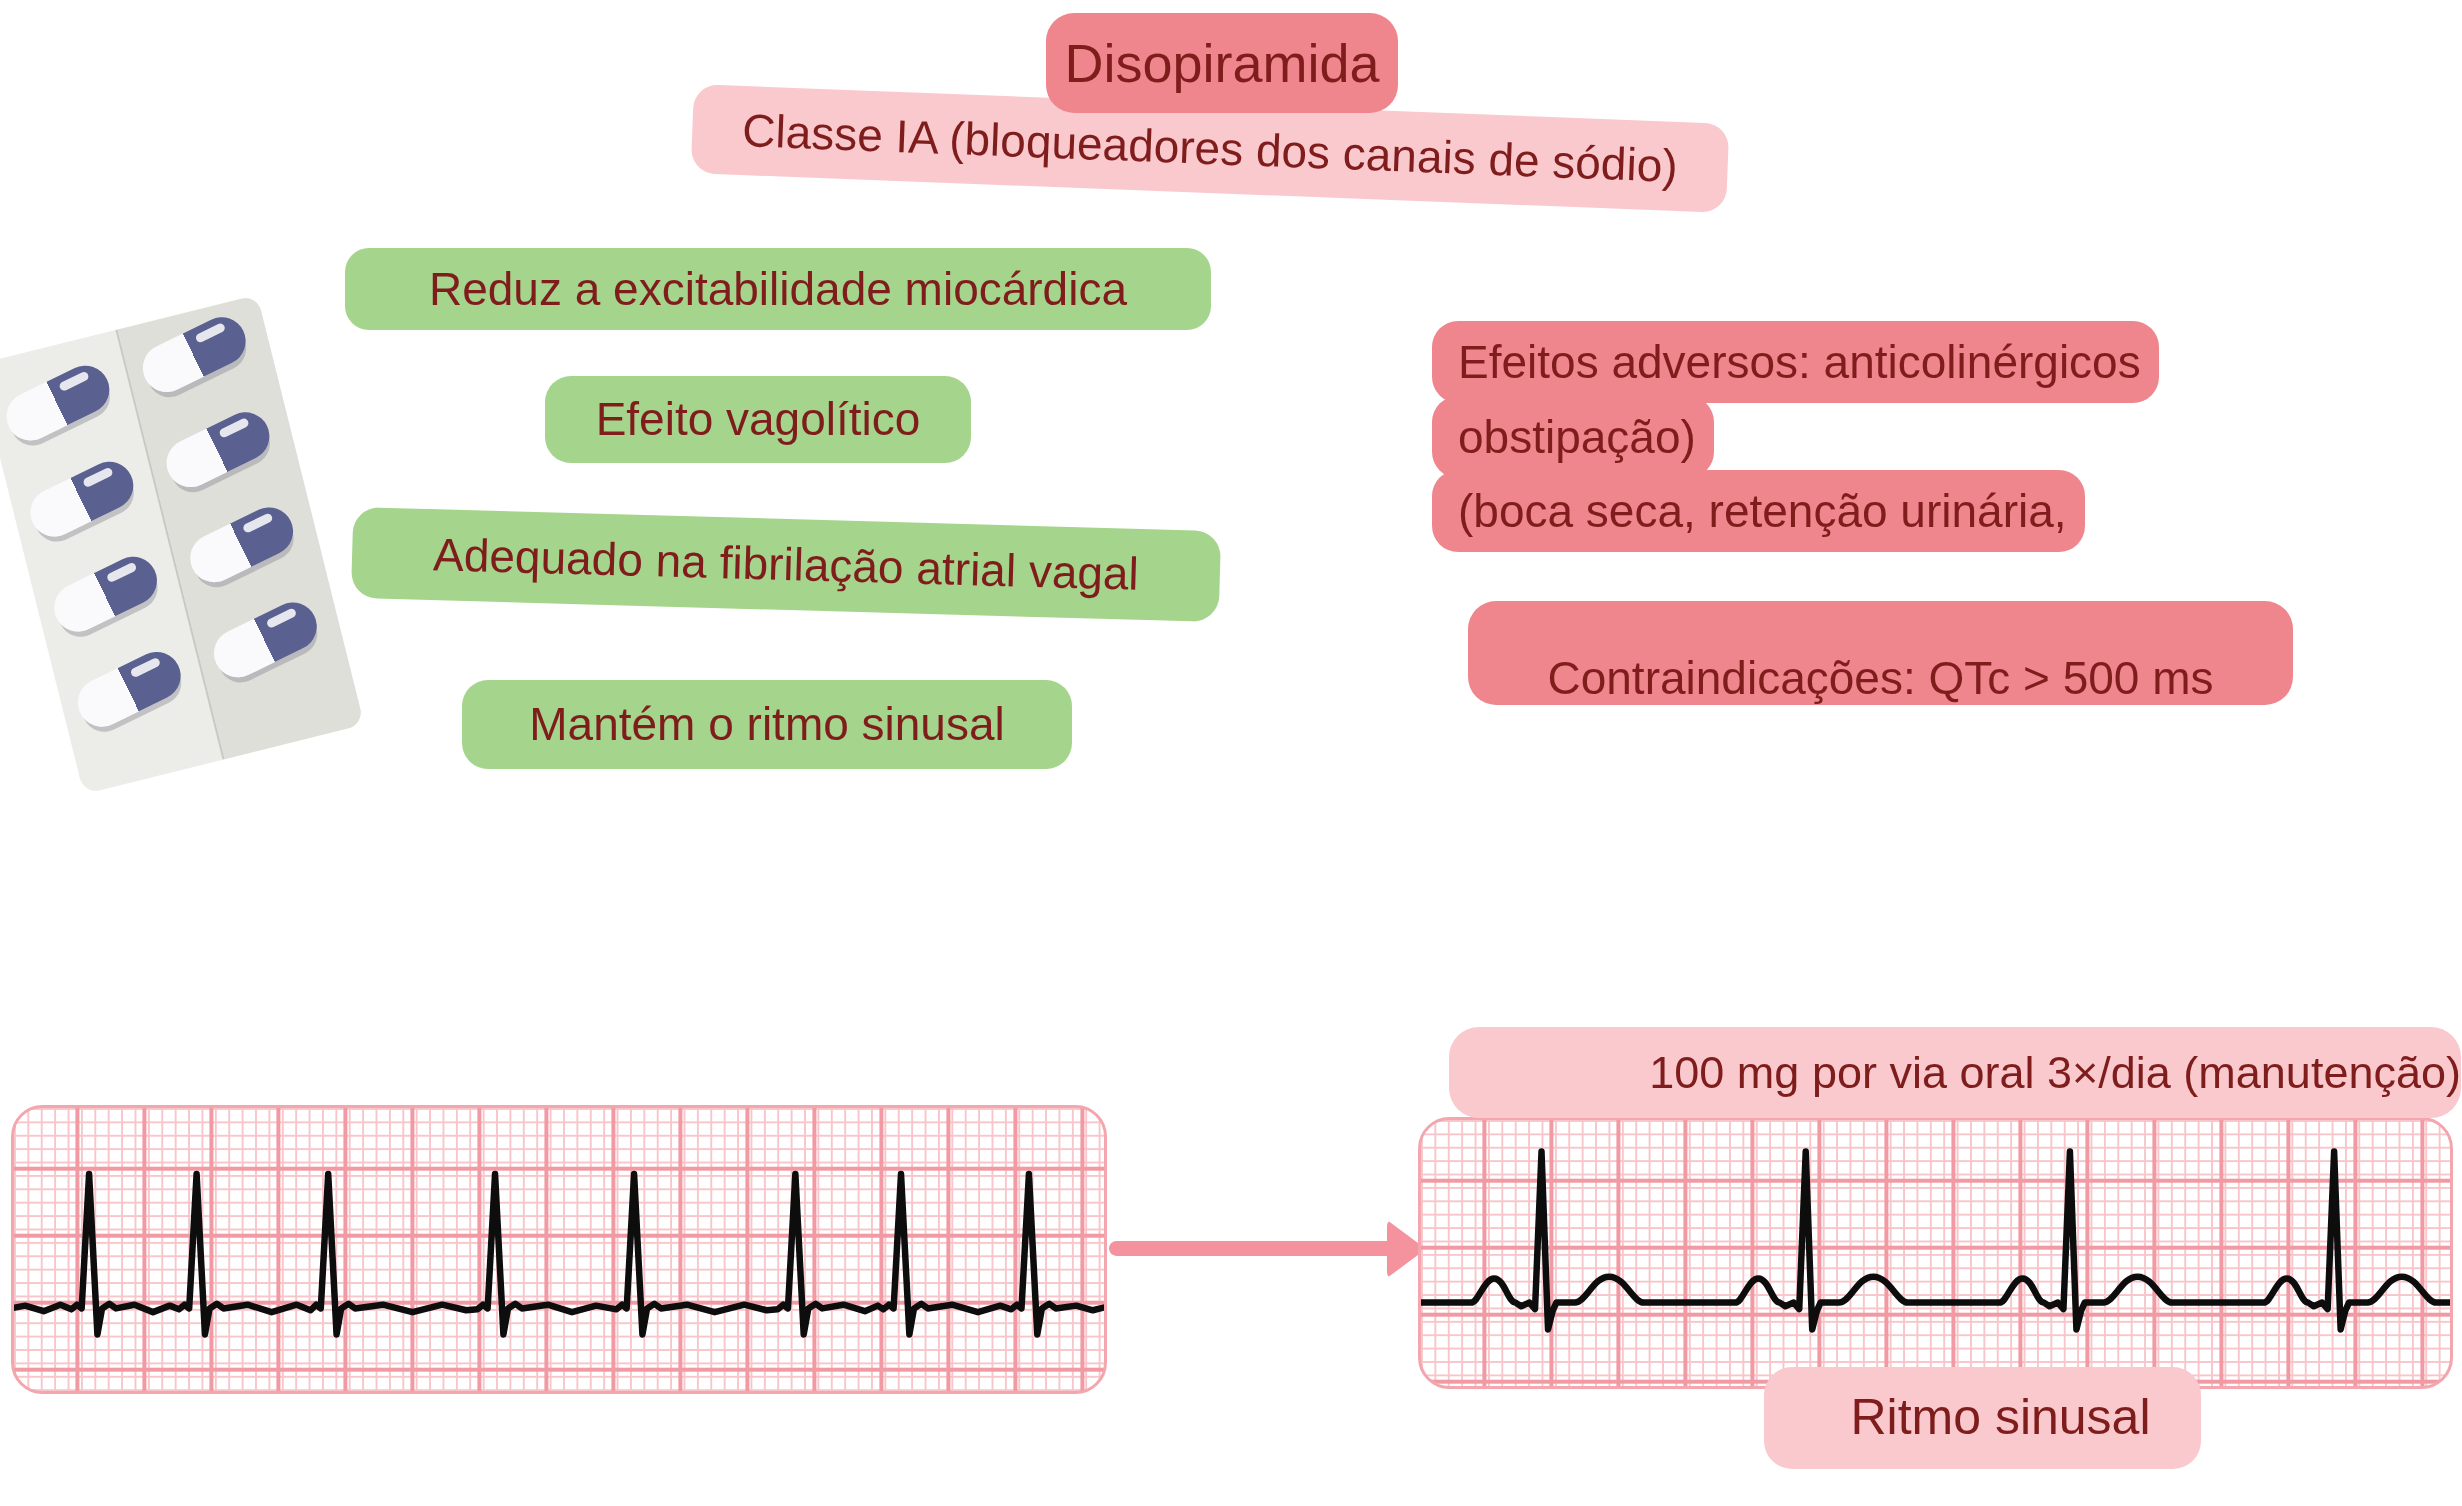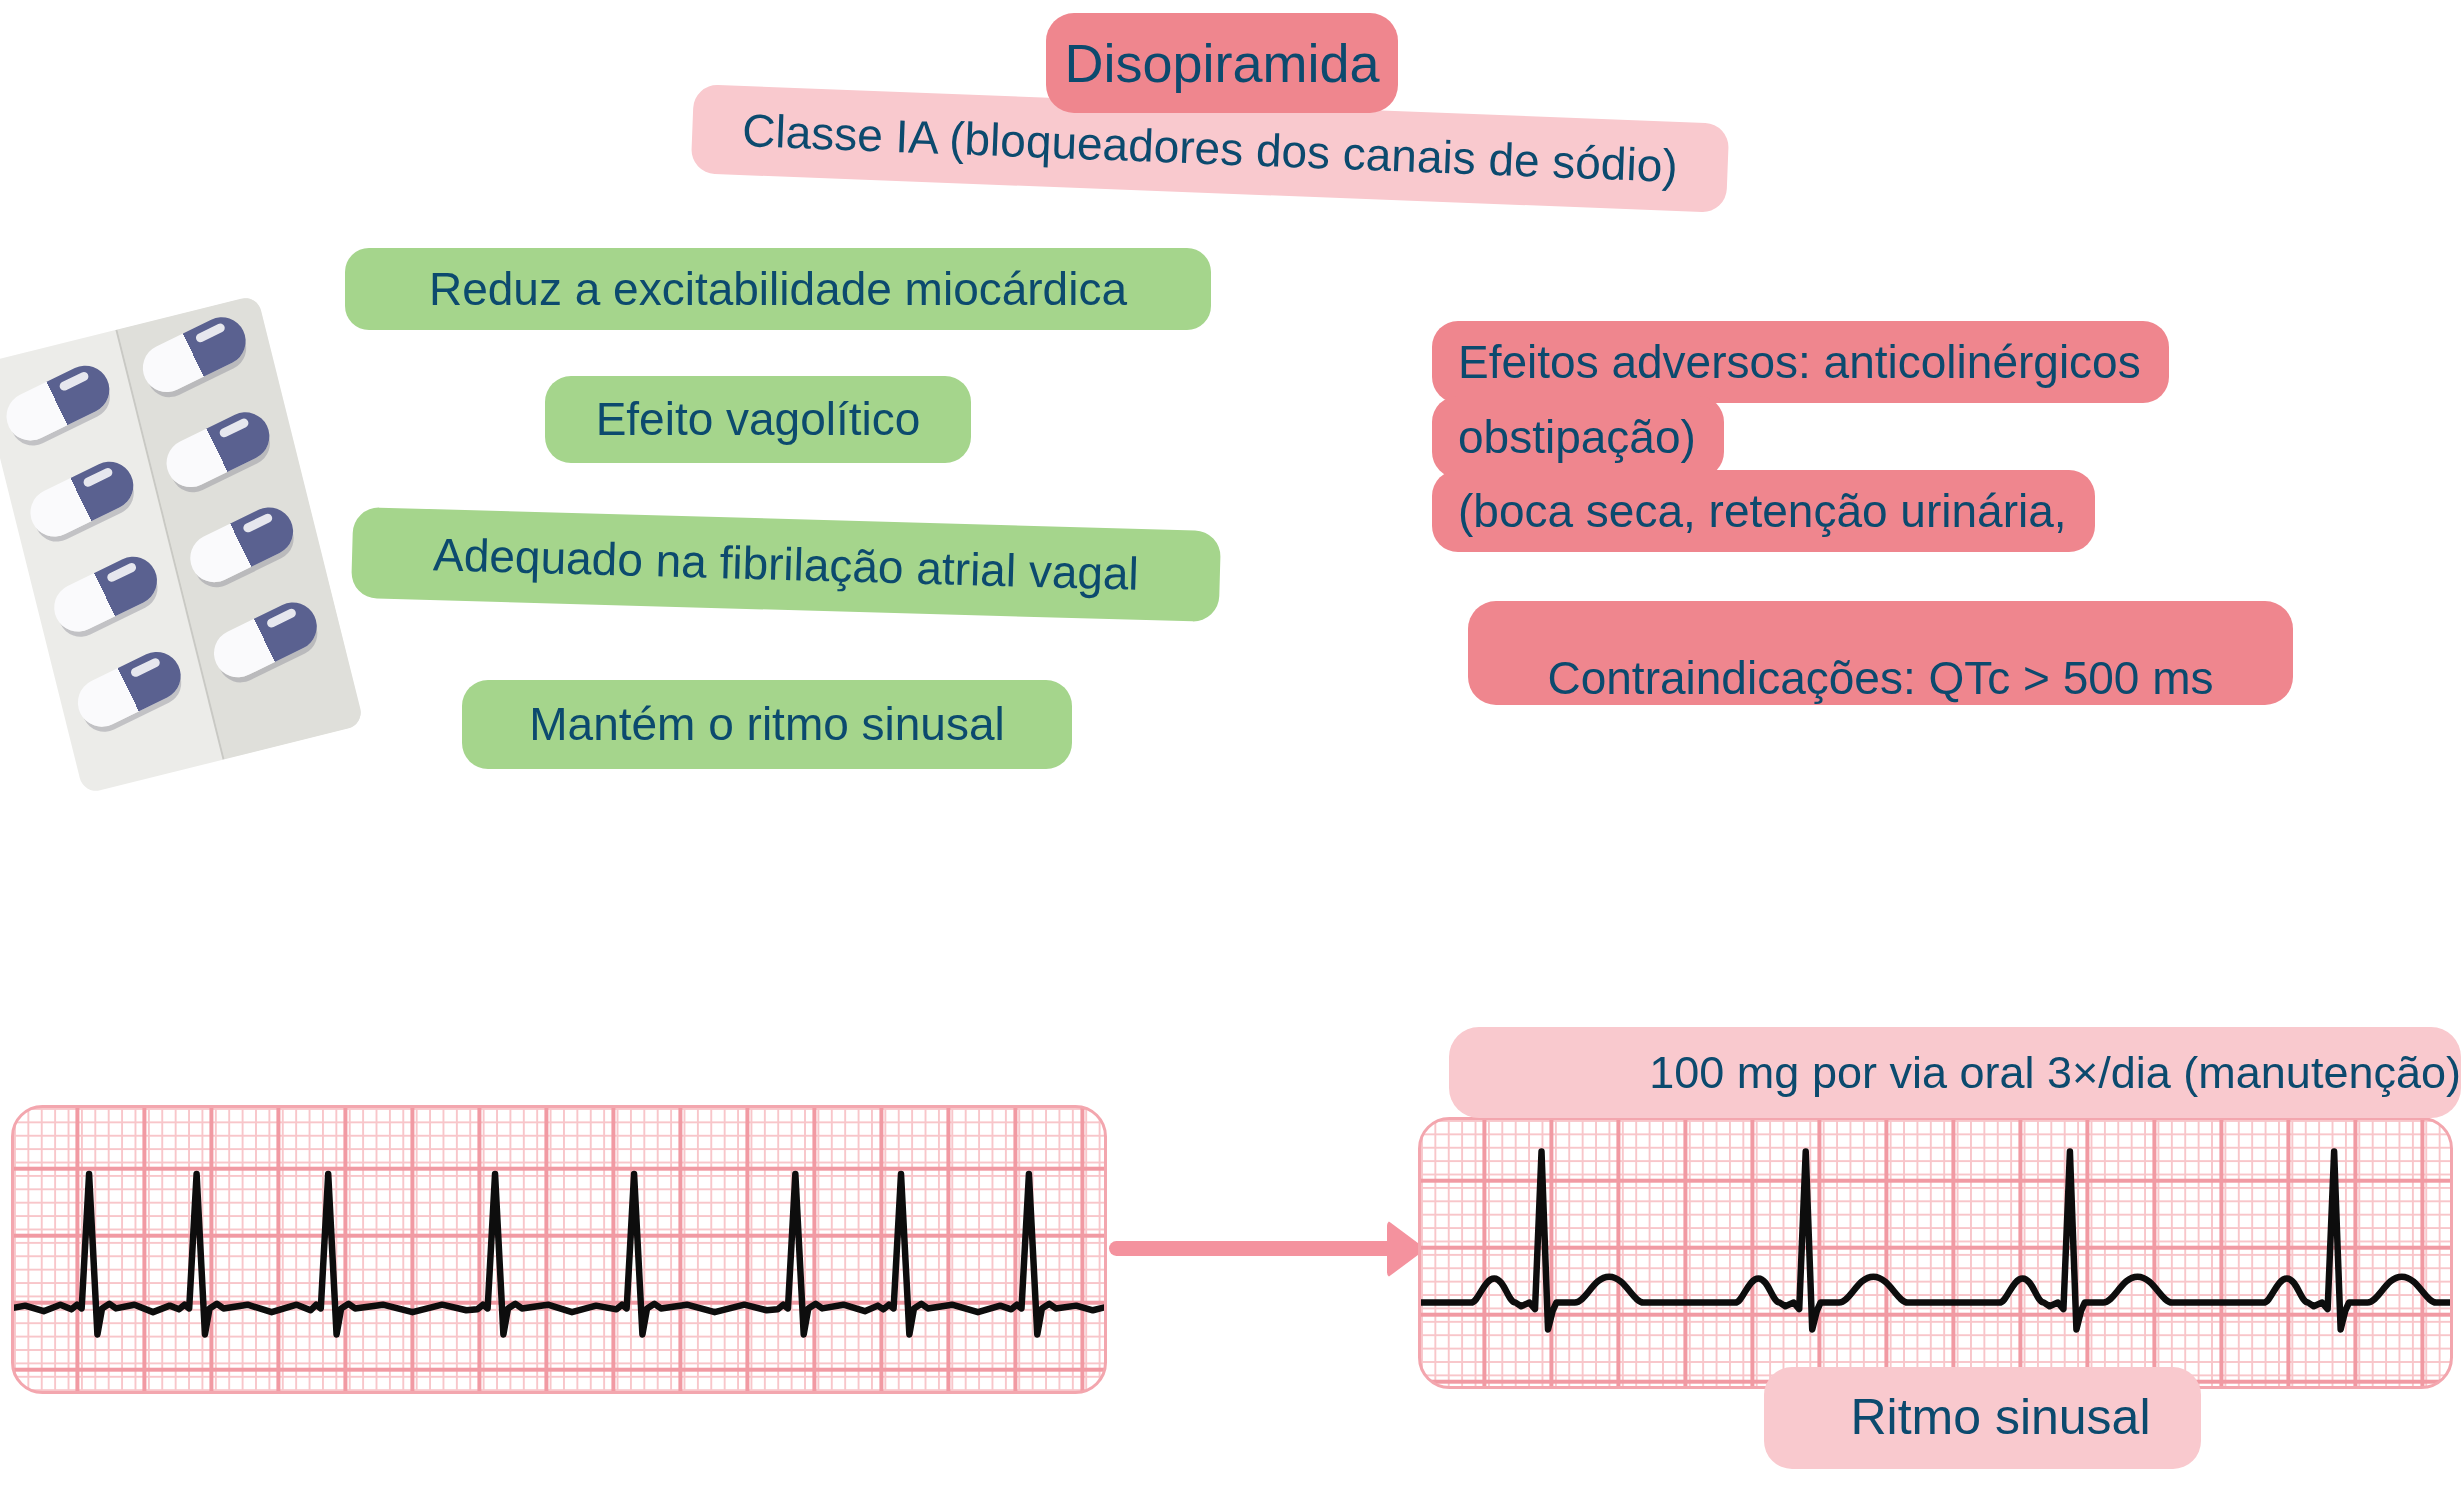--- a/index.html
+++ b/index.html
@@ -1,18 +1,18 @@
 <!DOCTYPE html>
 <html style="font-size:15px"><head>
 <meta charset="utf-8">
 <style>
   html,body{margin:0;padding:0;background:#fff;}
   #canvas{
     position:relative;width:2462px;height:1507px;overflow:hidden;background:#ffffff;
-    font-family:"Liberation Sans",sans-serif;color:#0c4a6e;
+    font-family:"Liberation Sans",sans-serif;color:#7f1d1d;
   }
   .badge{
     position:absolute;display:flex;align-items:center;justify-content:center;
     text-align:center;line-height:1.15;
   }
   .pink-dark{background:#EF868E;}
   .pink-light{background:#F9C9CE;}
   .green{background:#A5D58C;}
 
   .title{left:1046px;top:13px;width:352px;height:100px;border-radius:28px;font-size:54px;z-index:5;}
@@ -20,21 +20,21 @@
             transform:rotate(2.2deg);z-index:4;}
 
   .g1{left:345px;top:248px;width:866px;height:82px;border-radius:24px;font-size:46px;}
   .g2{left:545px;top:376px;width:426px;height:87px;border-radius:26px;font-size:46px;}
   .g3{left:352px;top:519px;width:868px;height:91px;border-radius:26px;font-size:46px;transform:rotate(1.6deg);z-index:3;}
   .g4{left:462px;top:680px;width:610px;height:89px;border-radius:26px;font-size:46px;}
 
   .adverse{position:absolute;left:1432px;top:321px;z-index:2;}
   .adverse .row{
     background:#EF868E;border-radius:26px;height:82px;display:flex;align-items:center;
-    padding:0 28px 0 26px;font-size:46px;white-space:nowrap;width:max-content;margin-top:-7.4px;
+    padding:0 18px 0 26px;font-size:46px;white-space:nowrap;width:max-content;margin-top:-7.4px;
   }
   .adverse .row:first-child{margin-top:0;}
 
   .contra{left:1468px;top:601px;width:825px;height:104px;border-radius:28px;font-size:46px;align-items:flex-end;}
   .dose{left:1449px;top:1027px;width:1012px;height:91px;border-radius:30px;font-size:45px;z-index:6;justify-content:flex-end;}
 
   .ecg-panel{
     position:absolute;background-color:#ffffff;border:3.7px solid #F3A6AE;border-radius:31.5px;
     background-image:
       linear-gradient(to bottom,#F19AA3 3.7px,transparent 3.7px),

